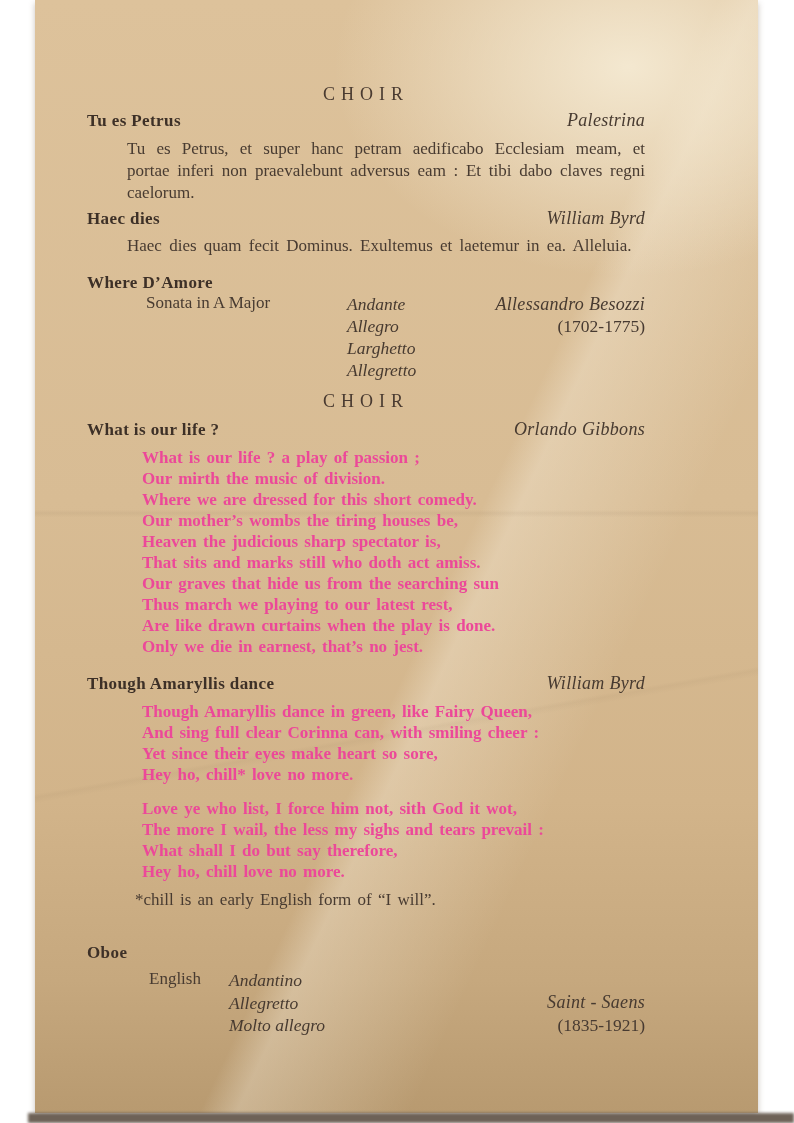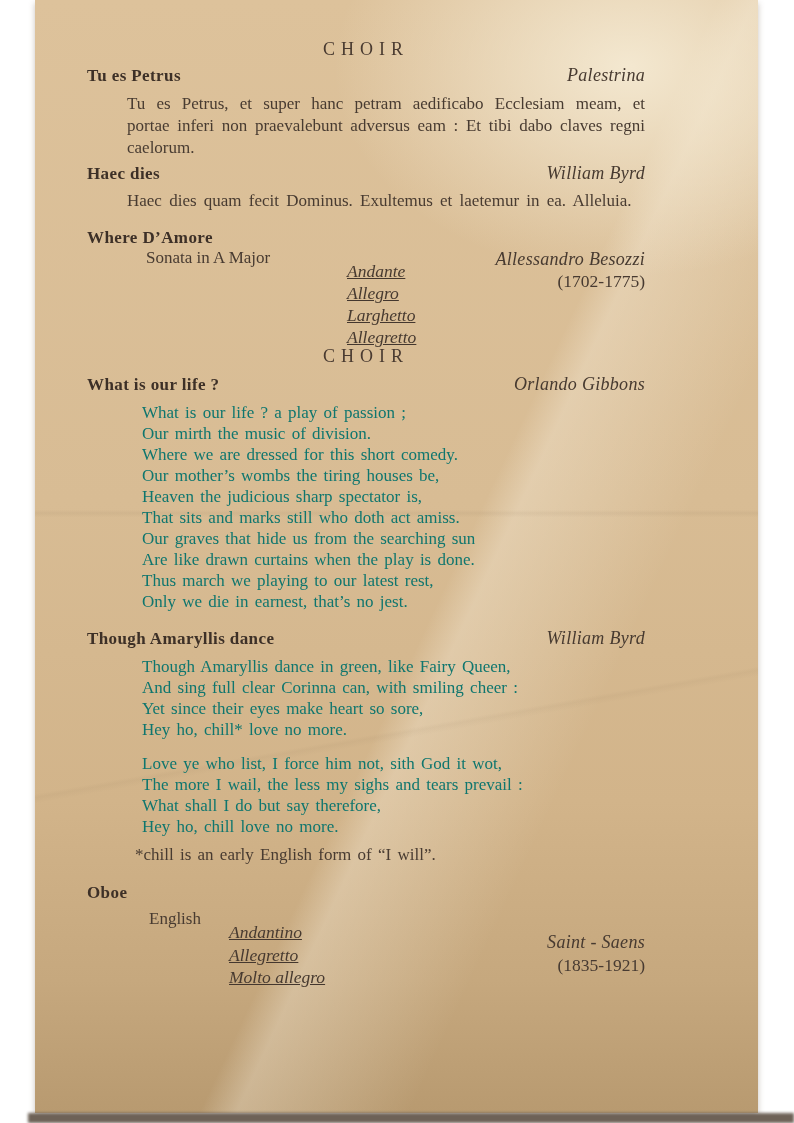--- a/index.html
+++ b/index.html
@@ -20,44 +20,44 @@
     content:"";position:absolute;inset:0;pointer-events:none;
     background:
       linear-gradient(180deg, rgba(0,0,0,0) 45.8%, rgba(110,88,62,0.07) 46.1%, rgba(0,0,0,0) 46.5%),
       linear-gradient(170deg, rgba(0,0,0,0) 64%, rgba(110,88,62,0.05) 64.3%, rgba(0,0,0,0) 64.8%);
   }
   .floor-shadow{
     position:absolute;left:28px;right:0;bottom:0;height:10px;
     background:#6e6257;filter:blur(1.6px);
   }
   .content{
-    position:absolute;left:87px;top:0;width:558px;padding-top:39px;
+    position:absolute;left:87px;top:0;width:558px;padding-top:84px;
     color:#44372e;font-size:17px;
   }
   .choir-heading{
     text-align:center;font-size:18px;letter-spacing:6px;
     color:#4a3b31;margin:0;font-weight:400;
   }
   .row-piece{
     display:flex;justify-content:space-between;align-items:baseline;gap:24px;
   }
   .piece-title{font-weight:700;color:#3d3027;letter-spacing:0.4px;}
   .composer{font-style:italic;font-size:18px;color:#473a30;letter-spacing:0.3px;}
   .para{
     margin-left:40px;width:518px;text-align:justify;
     line-height:22px;word-spacing:3px;color:#483b31;
   }
   .work-row{position:relative;}
   .work-label{color:#483b31;}
-  .movements{position:absolute;top:12px;line-height:22px;text-decoration:underline;}
+  .movements{position:absolute;top:0;line-height:22px;}
   .movement{font-style:italic;font-size:17.5px;color:#473a30;}
   .composer-block{position:absolute;right:0;top:0;text-align:right;line-height:22px;}
   .composer-block .composer{display:block;}
   .dates{display:block;font-size:17.5px;color:#473a31;}
-  .poem{margin-left:55px;line-height:21px;color:#0f766e;word-spacing:2px;}
+  .poem{margin-left:55px;line-height:21px;color:#ec4899;word-spacing:2px;font-weight:bold;}
   .footnote{margin-left:48px;color:#483b31;word-spacing:2px;}
 </style>
 </head>
 <body>
 
 <div class="paper"></div>
 <div class="floor-shadow"></div>
 
 <div class="content">
 
@@ -97,22 +97,22 @@
     <span class="composer">Orlando Gibbons</span>
   </div>
   <div class="poem" style="margin-top:7px;">
     <div>What is our life ? a play of passion ;</div>
     <div>Our mirth the music of division.</div>
     <div>Where we are dressed for this short comedy.</div>
     <div>Our mother’s wombs the tiring houses be,</div>
     <div>Heaven the judicious sharp spectator is,</div>
     <div>That sits and marks still who doth act amiss.</div>
     <div>Our graves that hide us from the searching sun</div>
+    <div>Thus march we playing to our latest rest,</div>
     <div>Are like drawn curtains when the play is done.</div>
-    <div>Thus march we playing to our latest rest,</div>
     <div>Only we die in earnest, that’s no jest.</div>
   </div>
 
   <div class="row-piece" style="margin-top:16px;">
     <span class="piece-title">Though Amaryllis dance</span>
     <span class="composer">William Byrd</span>
   </div>
   <div class="poem" style="margin-top:7px;">
     <div>Though Amaryllis dance in green, like Fairy Queen,</div>
     <div>And sing full clear Corinna can, with smiling cheer :</div>
@@ -120,21 +120,21 @@
     <div>Hey ho, chill* love no more.</div>
   </div>
   <div class="poem" style="margin-top:13px;">
     <div>Love ye who list, I force him not, sith God it wot,</div>
     <div>The more I wail, the less my sighs and tears prevail :</div>
     <div>What shall I do but say therefore,</div>
     <div>Hey ho, chill love no more.</div>
   </div>
   <div class="footnote" style="margin-top:8px;">*chill is an early English form of “I will”.</div>
 
-  <div class="piece-title" style="margin-top:18px;">Oboe</div>
+  <div class="piece-title" style="margin-top:33px;">Oboe</div>
   <div class="work-row" style="margin-top:6px;height:68px;">
     <span class="work-label" style="margin-left:62px;">English</span>
     <div class="movements" style="left:142px;line-height:22.5px;">
       <div class="movement">Andantino</div>
       <div class="movement">Allegretto</div>
       <div class="movement">Molto allegro</div>
     </div>
     <div class="composer-block" style="top:22px;line-height:22.5px;">
       <span class="composer">Saint - Saens</span>
       <span class="dates">(1835-1921)</span>

